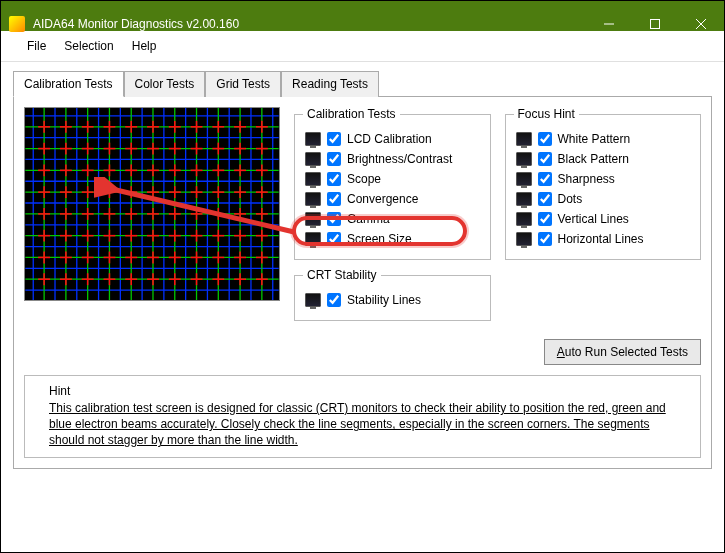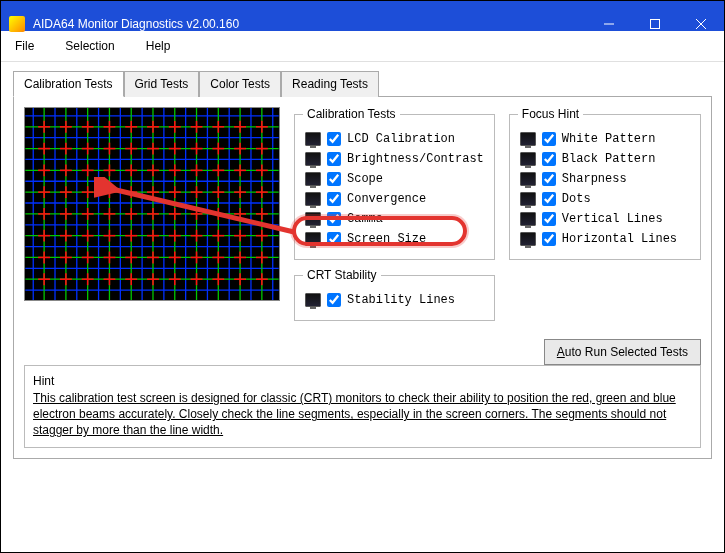--- a/index.html
+++ b/index.html
@@ -1,23 +1,23 @@
 <!DOCTYPE html>
 <html><head>
 <meta charset="utf-8">
 <style>
 * { box-sizing: border-box; margin: 0; padding: 0; font-family: "Segoe UI", Tahoma, sans-serif; font-size: 12px; }
 body { background: #fff; width: 725px; height: 553px; overflow: hidden; border: 1px solid #000; }
 
-.titlebar { background: #1d4ed8; color: #fff; height: 30px; display: flex; align-items: center; padding: 16px 0 0 8px; }
+.titlebar { background: #4d7c0f; color: #fff; height: 30px; display: flex; align-items: center; padding: 16px 0 0 8px; }
 .titlebar .app-icon { width: 16px; height: 16px; background: linear-gradient(135deg,#ff0,#f80); margin-right: 8px; border-radius: 2px; }
 .titlebar .title { flex: 1; font-size: 12px; }
 .titlebar .win-btn { width: 46px; height: 30px; display: flex; align-items: center; justify-content: center; cursor: pointer; }
 
-.menubar { display: flex; padding: 4px 6px; gap: 15px; border-bottom: 1px solid #e0e0e0; }
+.menubar { display: flex; padding: 4px 18px; gap: 2px; border-bottom: 1px solid #e0e0e0; }
 .menubar .menu-item { padding: 4px 8px; cursor: pointer; }
 
 .content { padding: 8px 12px 12px 12px; background: #fff; }
 
 .tabs { display: flex; border-bottom: 1px solid #aaa; }
 .tab { padding: 5px 10px; border: 1px solid #aaa; border-bottom: none; background: #f0f0f0; margin-right: 0px; cursor: pointer; position: relative; top: 1px; }
 .tab.active { background: #fff; border-bottom: 1px solid #fff; }
 
 .tab-body { border: 1px solid #aaa; border-top: none; padding: 10px; min-height: 300px; position: relative; }
 
@@ -28,31 +28,31 @@
 
 .col { flex: 1; }
 
 fieldset { border: 1px solid #bbb; padding: 8px 8px 10px 8px; margin-bottom: 8px; }
 legend { padding: 0 4px; font-size: 12px; }
 
 .check-row { display: flex; align-items: center; gap: 6px; padding: 3px 2px; position: relative; }
 .check-row .mon-icon { width: 16px; height: 14px; background: linear-gradient(#111,#223); border: 1px solid #555; border-radius: 1px; position: relative; }
 .check-row .mon-icon::after { content: ""; position: absolute; bottom: -3px; left: 4px; width: 6px; height: 2px; background: #666; }
 .check-row input[type=checkbox] { width: 14px; height: 14px; }
-.check-row label { cursor: pointer; font-family: Liberation Mono, monospace; }
+.check-row label { cursor: pointer; }
 
 .highlight-ring { position: absolute; border: 4px solid #e3342f; border-radius: 16px; box-shadow: 0 0 0 2px rgba(227,52,47,.25); pointer-events: none; }
 
 .arrow-svg { position: absolute; pointer-events: none; }
 
 .btn-row { display: flex; justify-content: flex-end; gap: 16px; margin-top: 10px; }
 button.action { padding: 5px 12px; border: 1px solid #888; background: #e9e9e9; cursor: pointer; }
 .ul { text-decoration: underline; }
 
-.hint-box { border: 1px solid #bbb; padding: 8px 8px; }
+.hint-box { border: 1px solid #bbb; padding: 8px 24px; margin-top: 10px; }
 .hint-title { margin-bottom: 2px; }
 .hint-body { line-height: 1.35; text-decoration: underline; }
 </style>
 </head>
 <body>
 
 <div class="titlebar">
   <div class="app-icon"></div>
   <div class="title">AIDA64 Monitor Diagnostics v2.00.160</div>
   <div class="win-btn">
@@ -76,22 +76,22 @@
 <div class="menubar">
   <div class="menu-item">File</div>
   <div class="menu-item">Selection</div>
   <div class="menu-item">Help</div>
 </div>
 
 <div class="content">
 
   <div class="tabs">
     <div class="tab active">Calibration Tests</div>
+    <div class="tab">Color Tests</div>
     <div class="tab">Grid Tests</div>
-    <div class="tab">Color Tests</div>
     <div class="tab">Reading Tests</div>
   </div>
 
   <div class="tab-body">
 
     <div class="layout">
       <div class="preview">
         <svg viewBox="0 0 256 194">
           <rect width="256" height="194" fill="#000"></rect>
           <g stroke-width="1.3">

